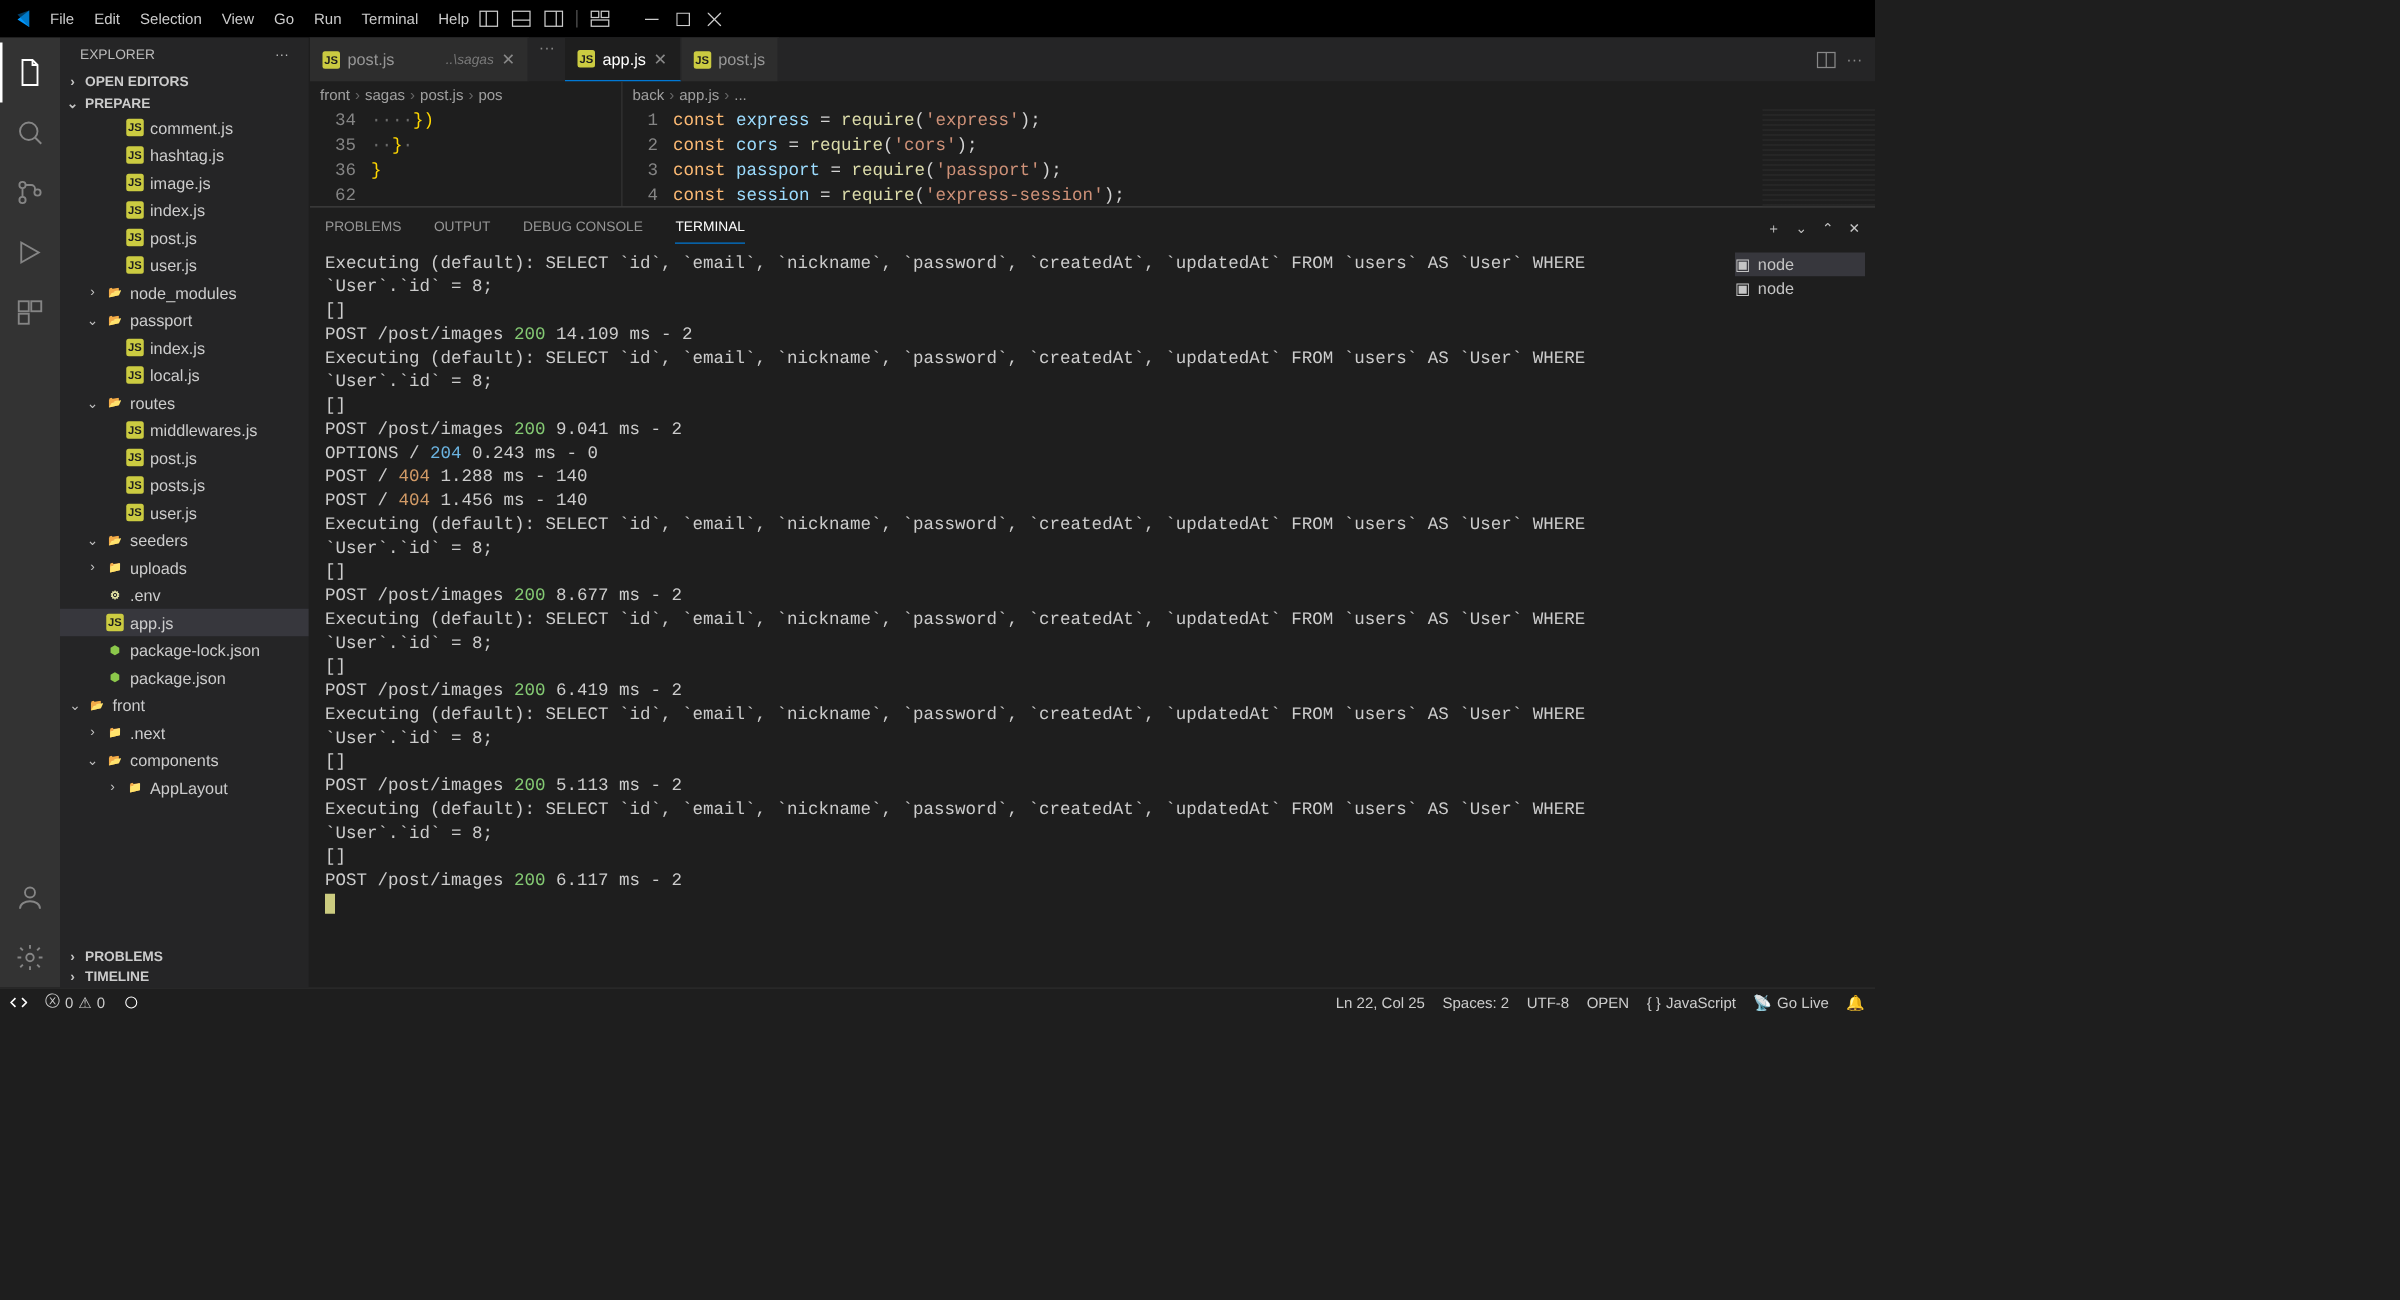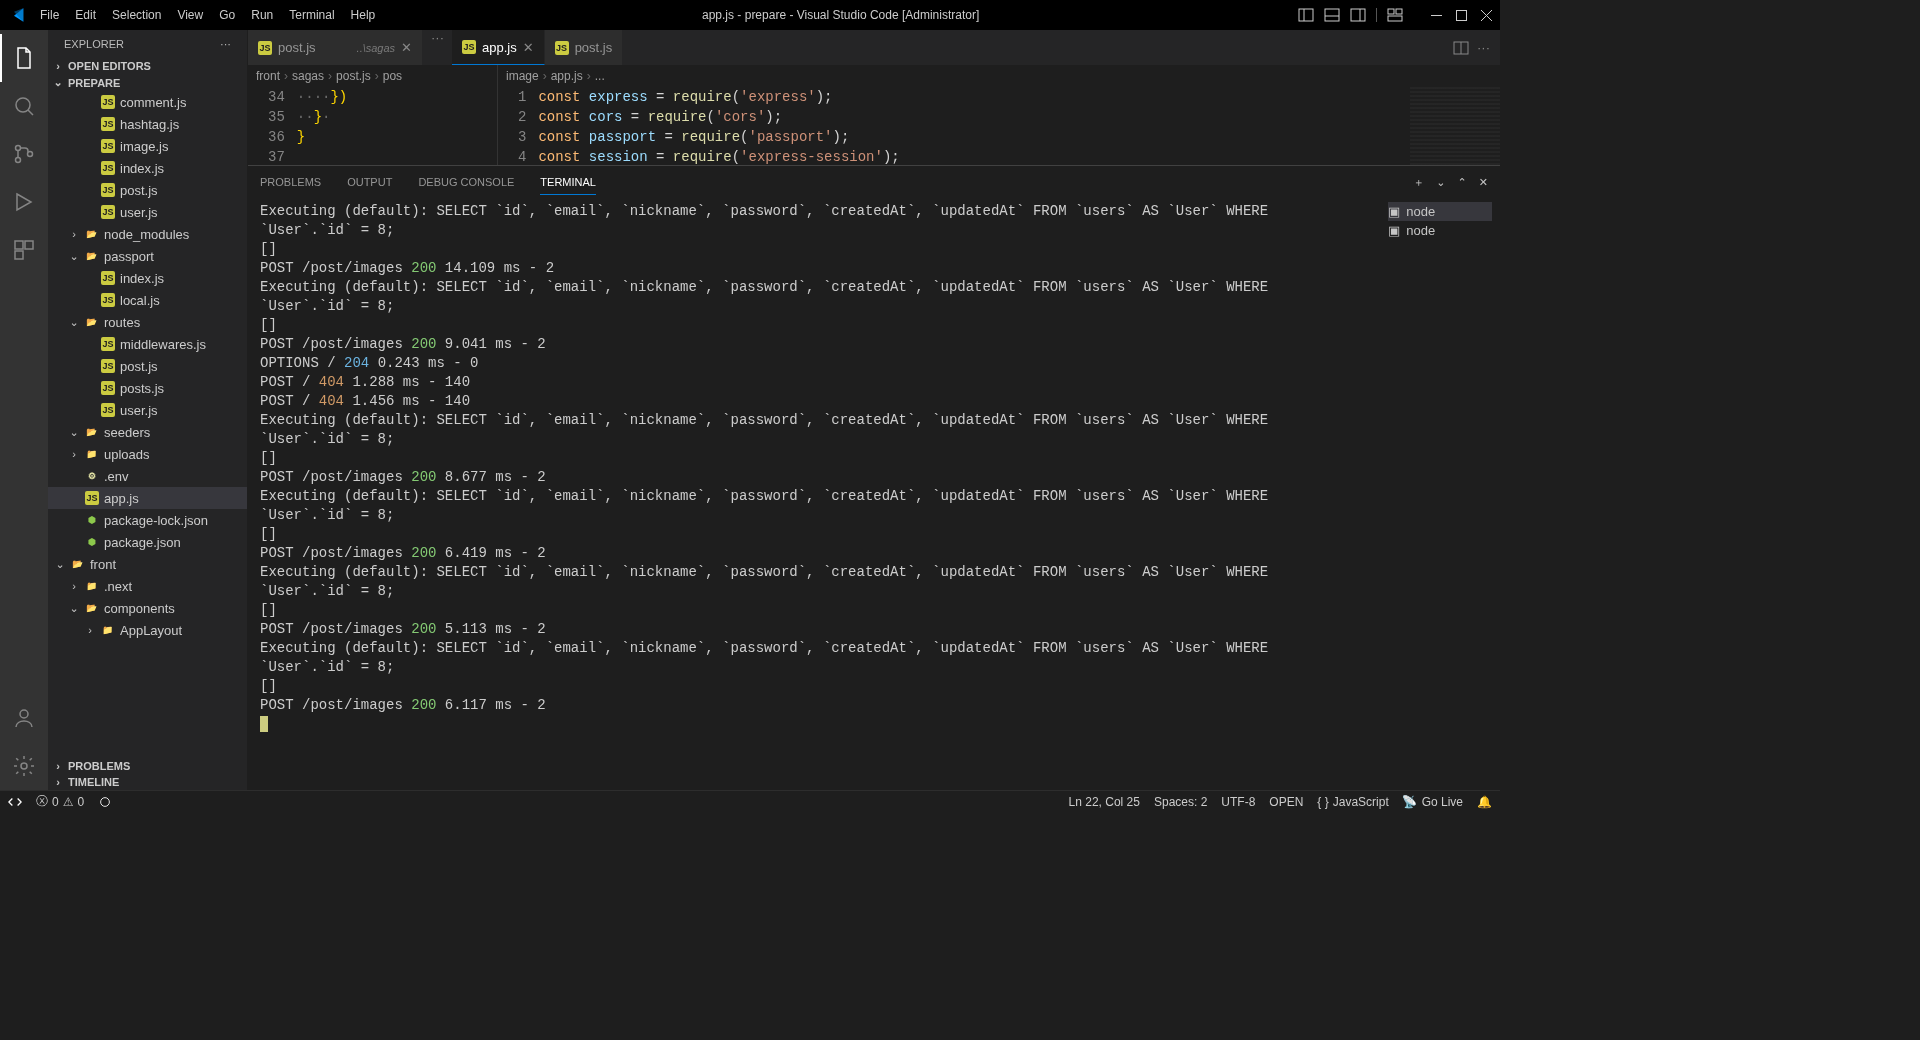--- a/index.html
+++ b/index.html
@@ -290,21 +290,20 @@
   <div class="menu" id="menu">
       <div class="menu-item">File</div>
       <div class="menu-item">Edit</div>
       <div class="menu-item">Selection</div>
       <div class="menu-item">View</div>
       <div class="menu-item">Go</div>
       <div class="menu-item">Run</div>
       <div class="menu-item">Terminal</div>
       <div class="menu-item">Help</div>
     </div>
-  <div class="titlebar-title">app.js - prepare - Visual Studio Code [Administrator]</div>
   <div class="titlebar-controls">
     <div class="layout-icons">
       <span>
           <svg width="16" height="16" viewBox="0 0 16 16" stroke="#ccc" fill="none">
             <rect x="1" y="2" width="14" height="12"></rect>
             <line x1="6" y1="2" x2="6" y2="14"></line>
           </svg>
         </span>
       <span>
           <svg width="16" height="16" viewBox="0 0 16 16" stroke="#ccc" fill="none">
@@ -586,28 +585,28 @@
             <span class="sep"> › </span>
             <span>post.js</span>
             <span class="sep"> › </span>
             <span>pos</span>
           </div>
         <div class="code">
           <div class="gutter" id="gutL">
               <div>34</div>
               <div>35</div>
               <div>36</div>
-              <div>37</div>
+              <div>62</div>
             </div>
           <div class="codelines" id="codeL"><div><span class="tk-dim">·</span><span class="tk-dim">·</span><span class="tk-dim">·</span><span class="tk-dim">·</span><span style="color:#ffd700">}</span><span style="color:#ffd700">)</span></div><div><span class="tk-dim">·</span><span class="tk-dim">·</span><span style="color:#ffd700">}</span><span class="tk-dim">·</span></div><div><span style="color:#ffd700">}</span></div><div></div></div>
         </div>
       </div>
       <div class="editor-pane right">
         <div class="breadcrumb" id="bcR">
-            <span>image</span>
+            <span>back</span>
             <span class="sep"> › </span>
             <span>app.js</span>
             <span class="sep"> › </span>
             <span>...</span>
           </div>
         <div class="code">
           <div class="gutter" id="gutR">
               <div>1</div>
               <div>2</div>
               <div>3</div>

